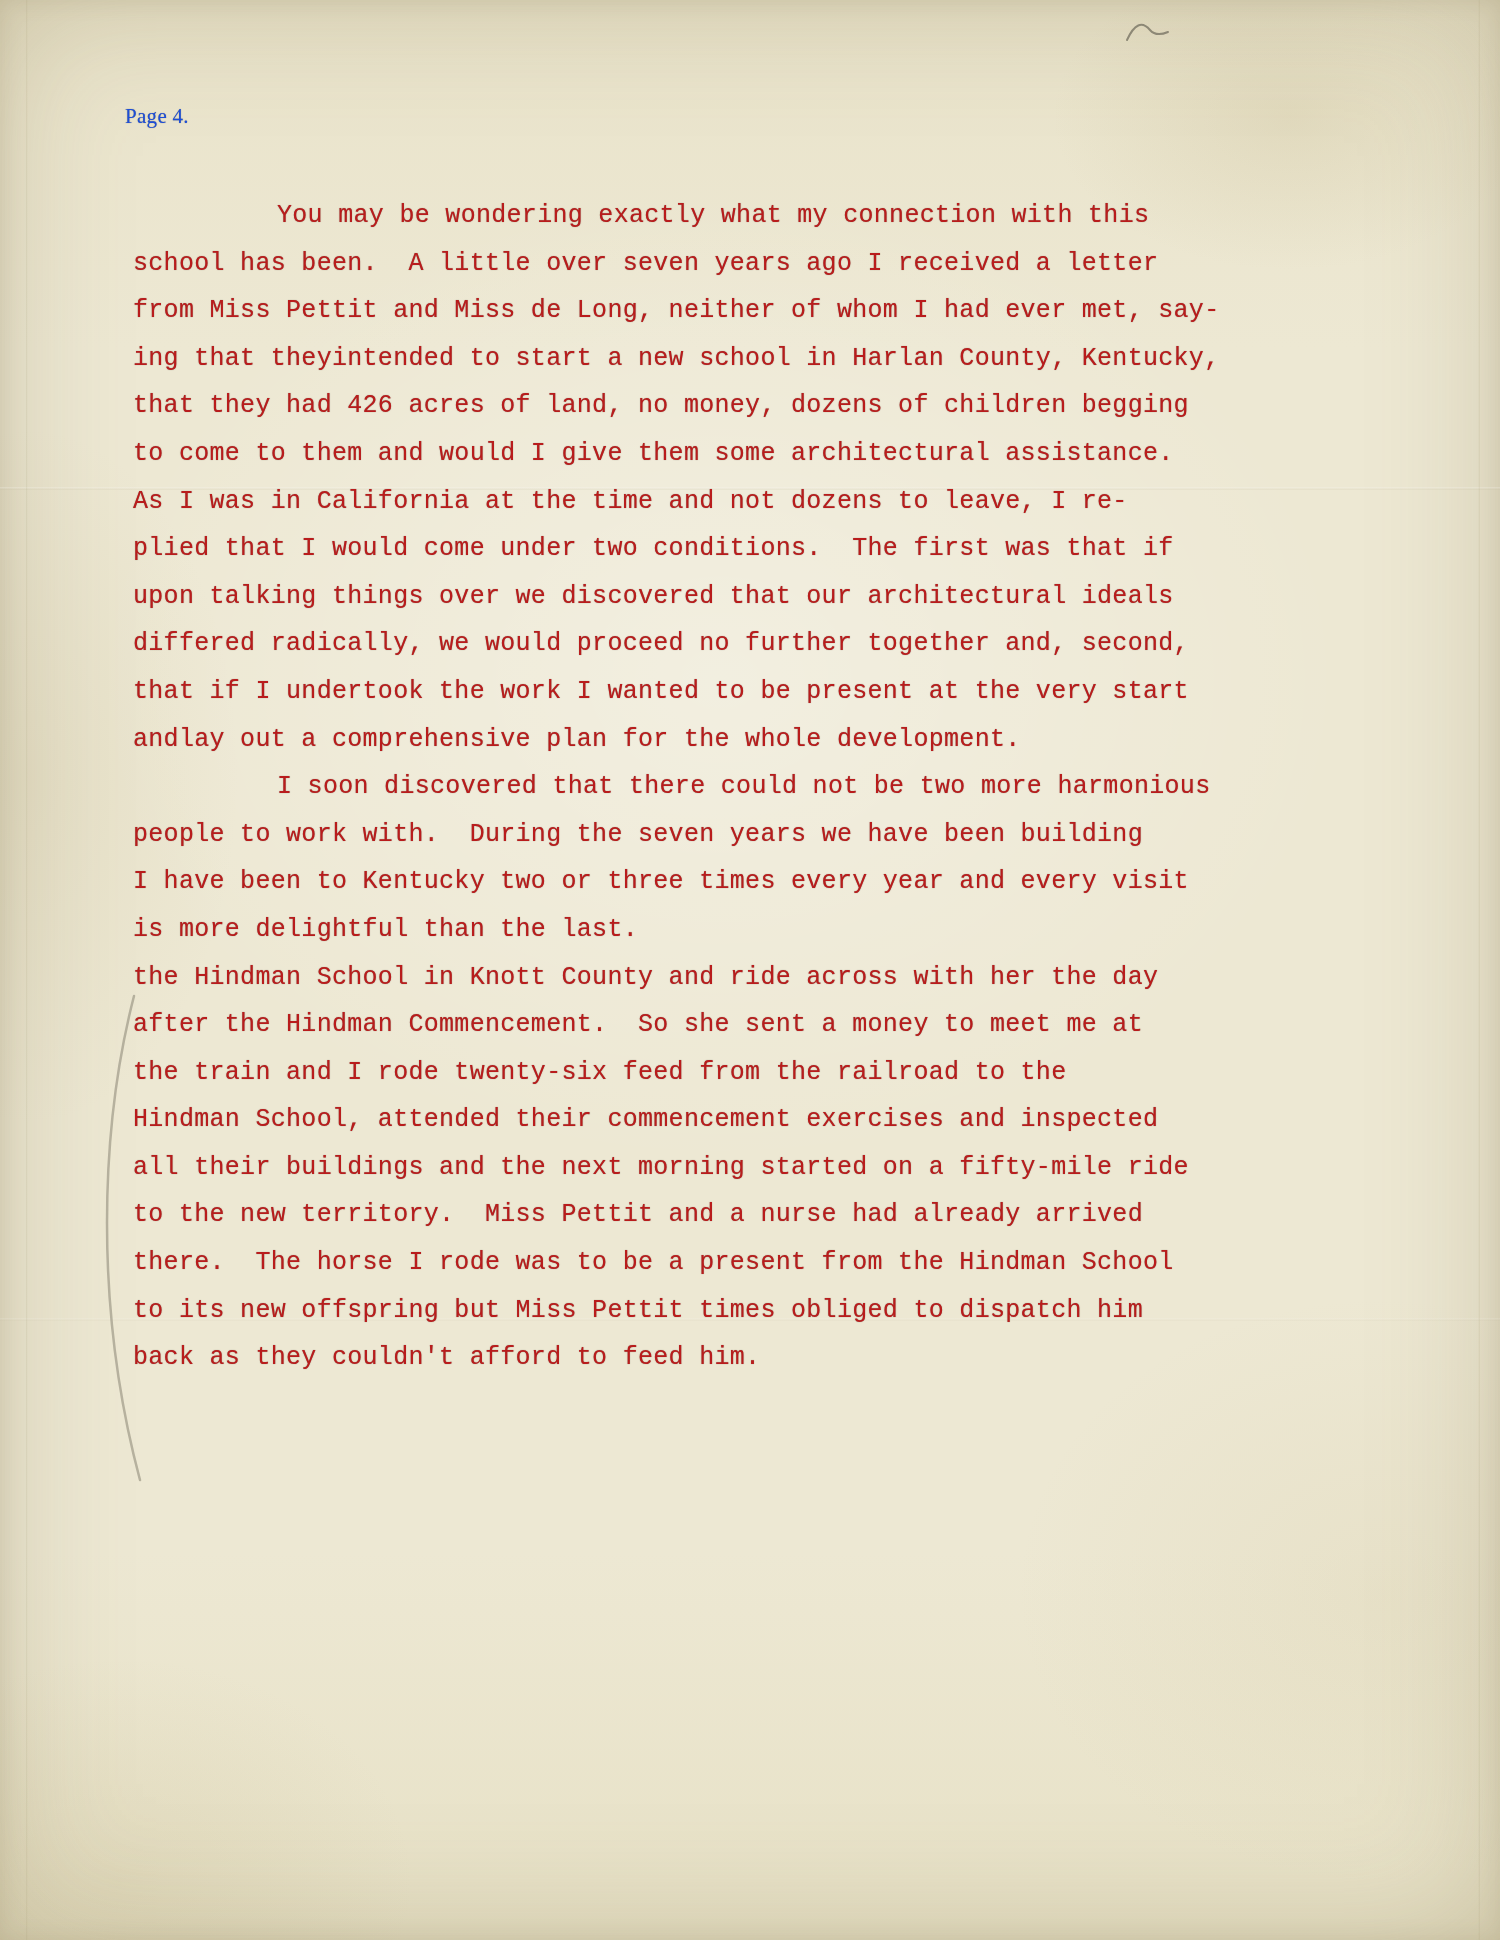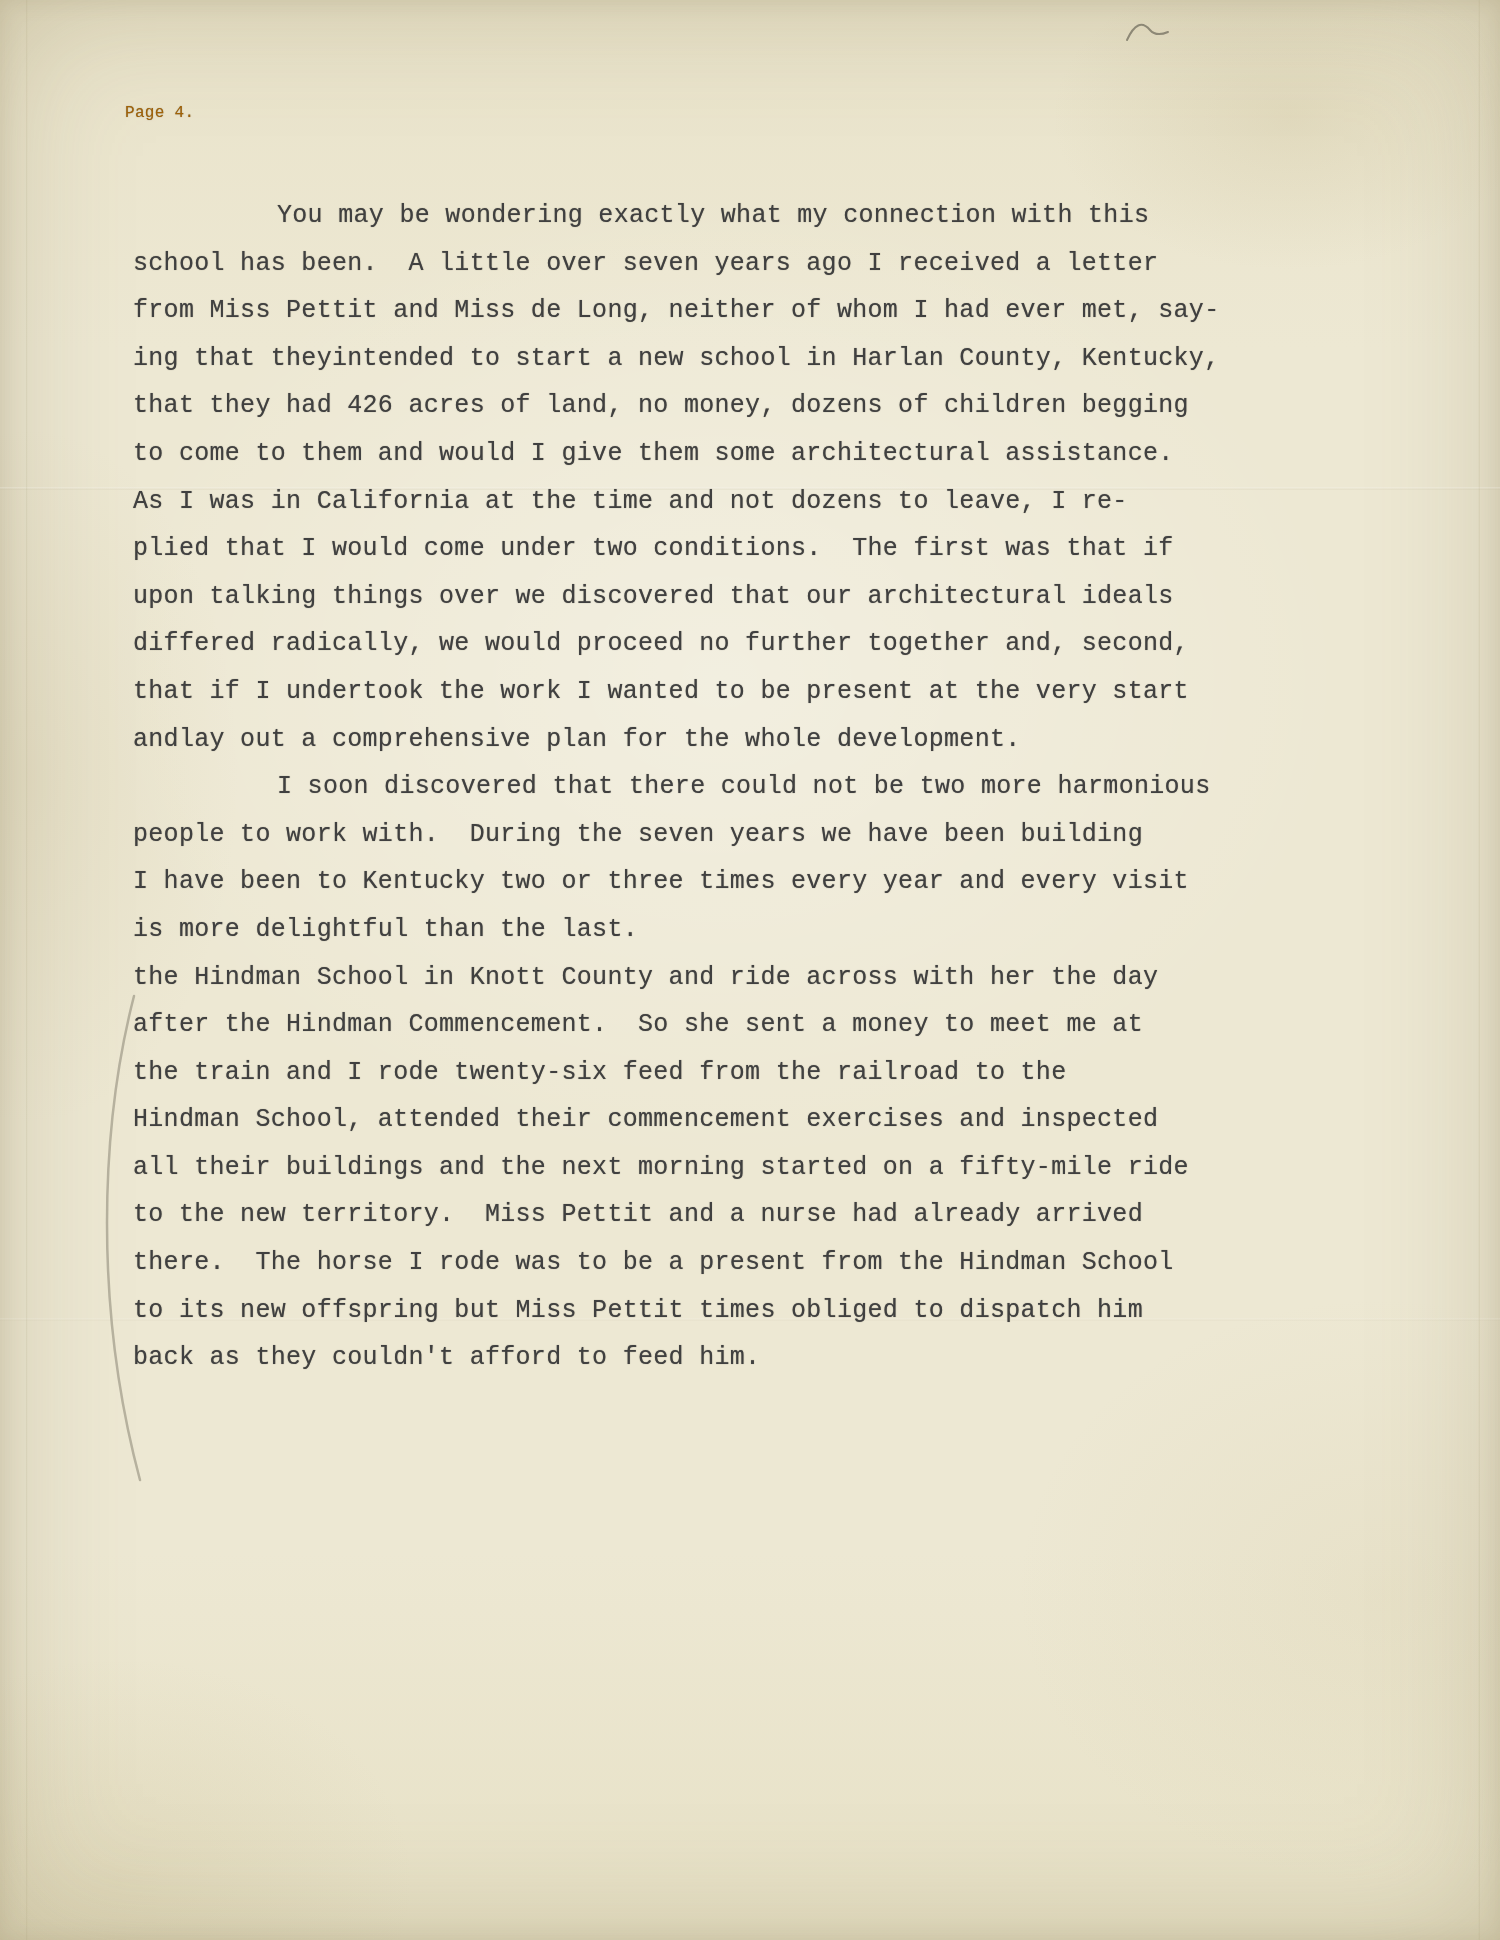--- a/index.html
+++ b/index.html
@@ -52,36 +52,37 @@
     opacity: 0.5;
     pointer-events: none;
   }
   .edge-line.left  { left: 26px; }
   .edge-line.right { right: 20px; transform: scaleX(-1); }
 
   .page-label {
     position: absolute;
     left: 125px;
     top: 104px;
-    font-size: 16px;
+    font-size: 21px;
     letter-spacing: 0.3px;
-    color: #a16207;
+    color: #1d4ed8;
     text-shadow: 0 0 1px rgba(59,56,46,0.55);
     white-space: pre;
+    font-family: Liberation Serif, serif;
   }
 
   .doc {
     position: absolute;
     left: 133px;
     top: 192px;
     width: 1090px;
     font-size: 25px;
     letter-spacing: 0.3px;
     line-height: 47.6px;
-    color: #404040;
+    color: #b91c1c;
     text-shadow: 0 0 1px rgba(59,56,46,0.55);
   }
   .doc p {
     margin: 0;
     padding: 0;
   }
   .line {
     white-space: pre;
   }
   .line.indent {

